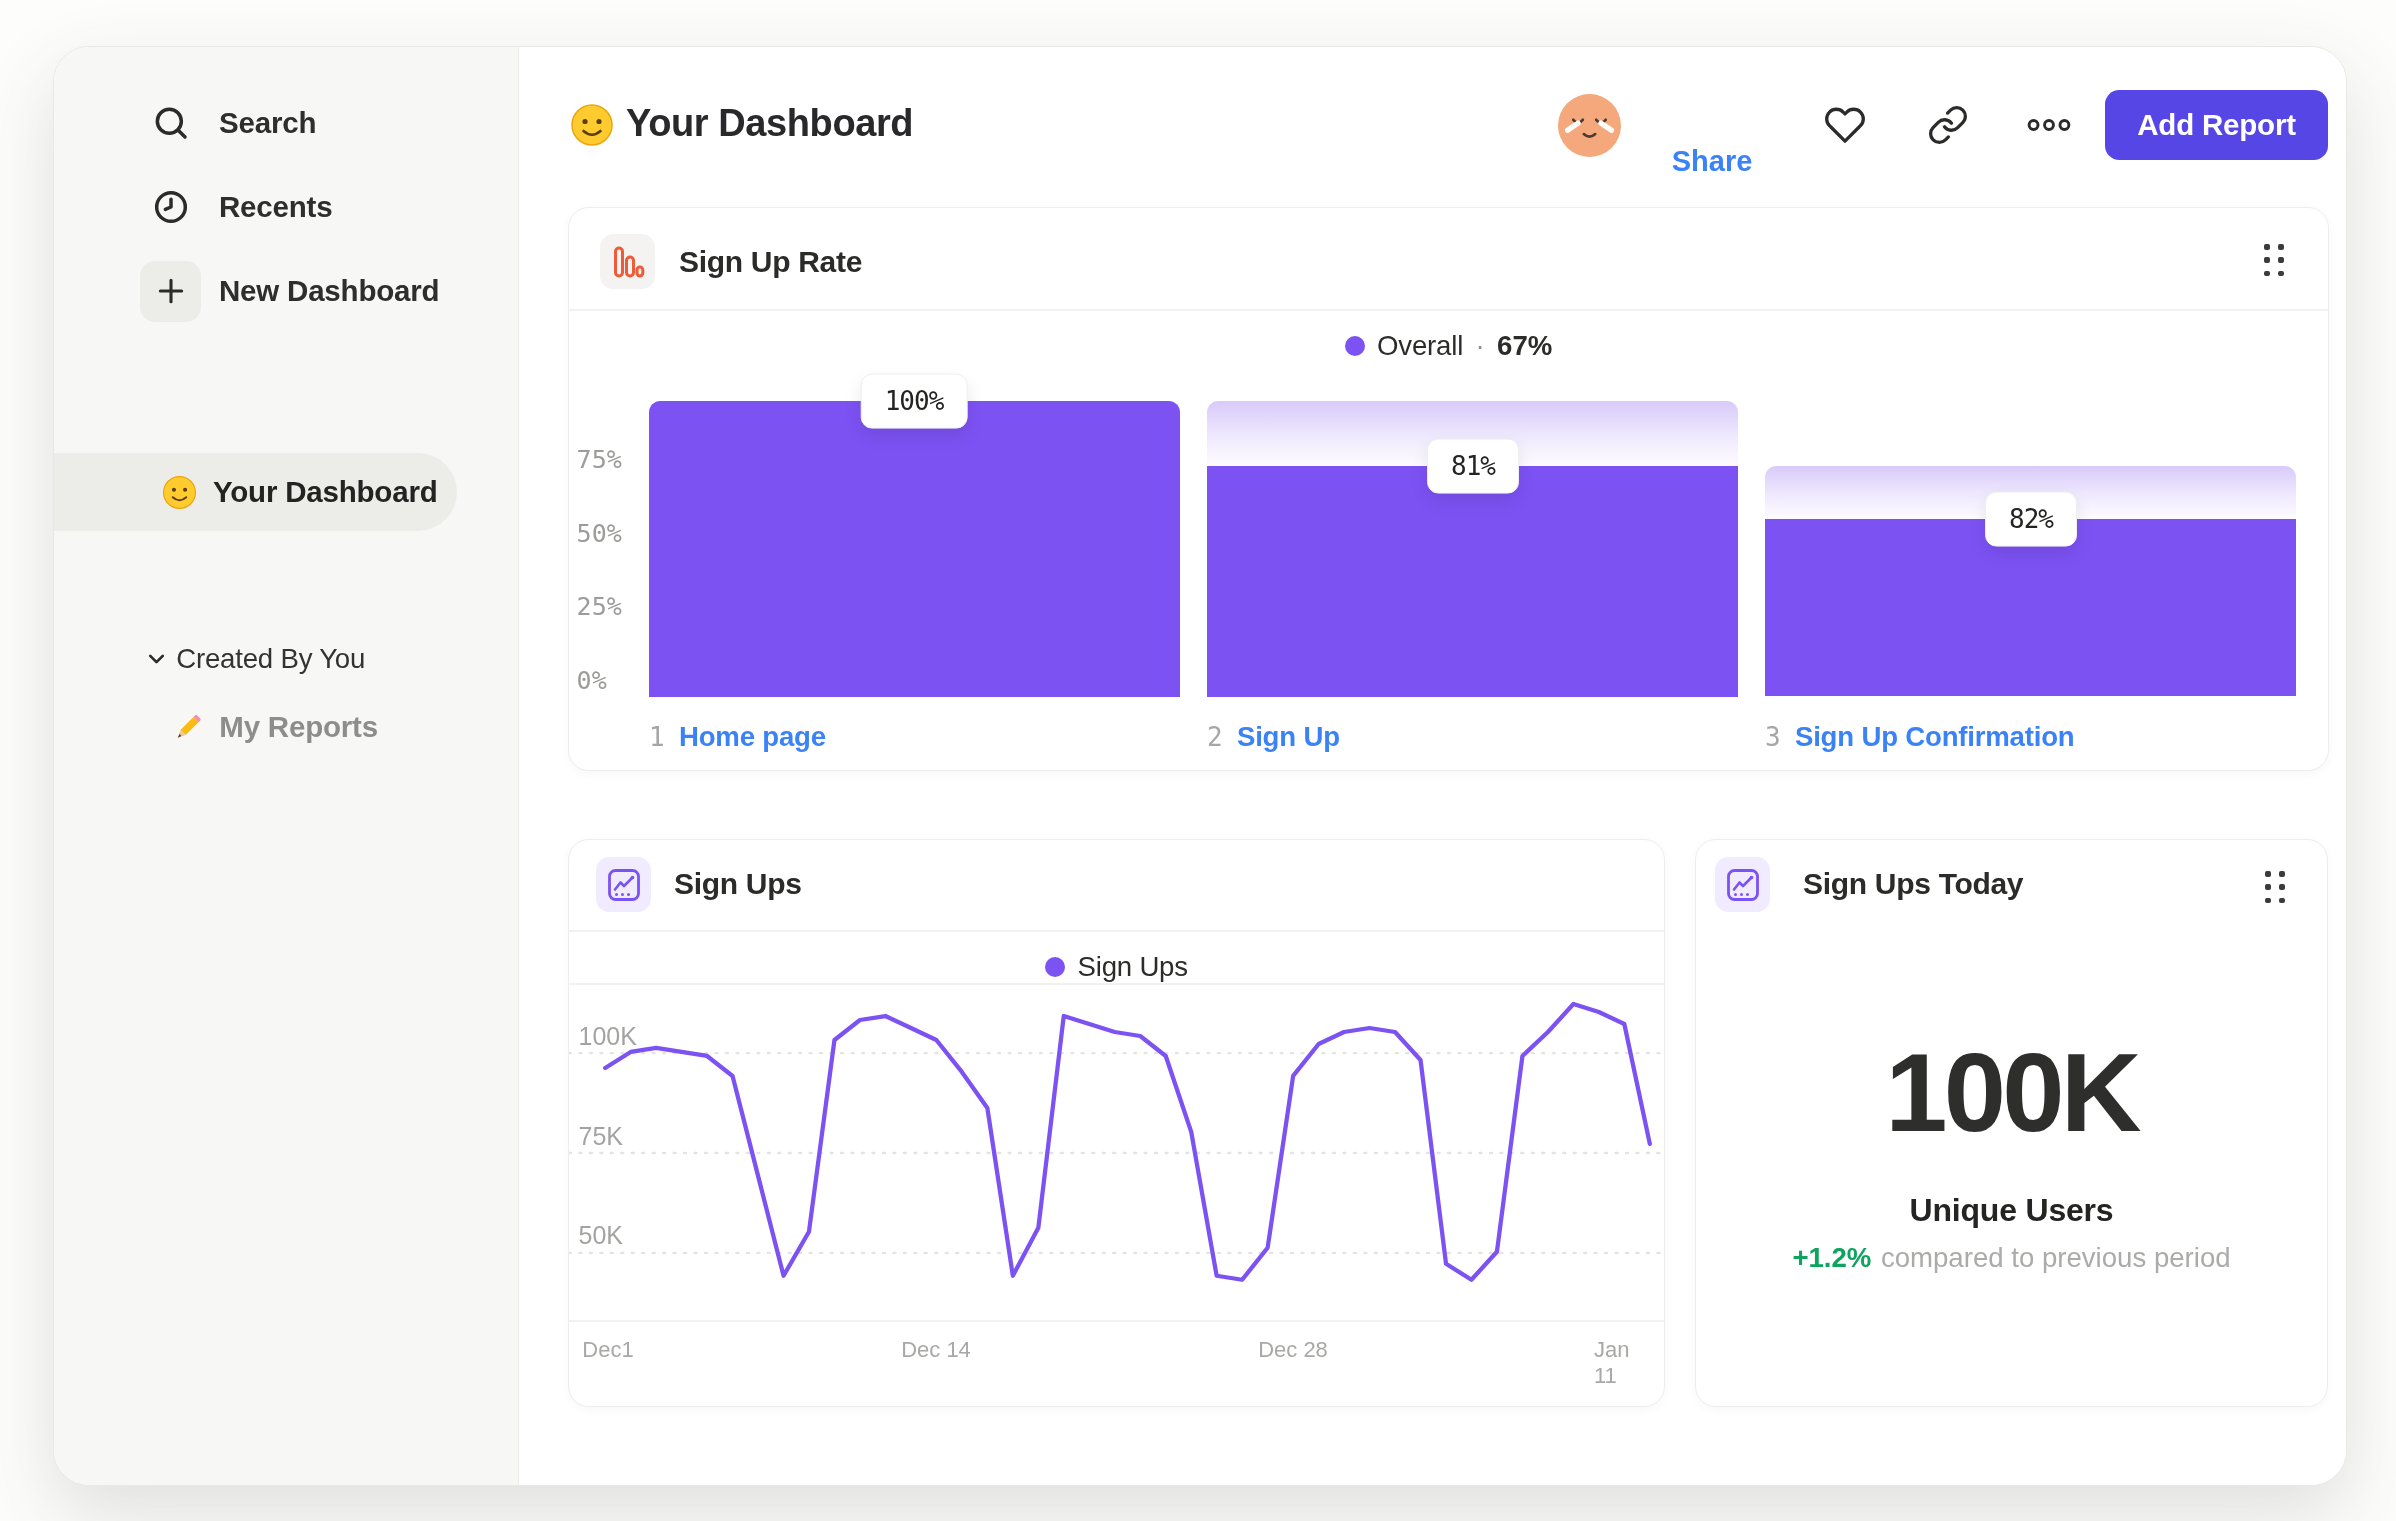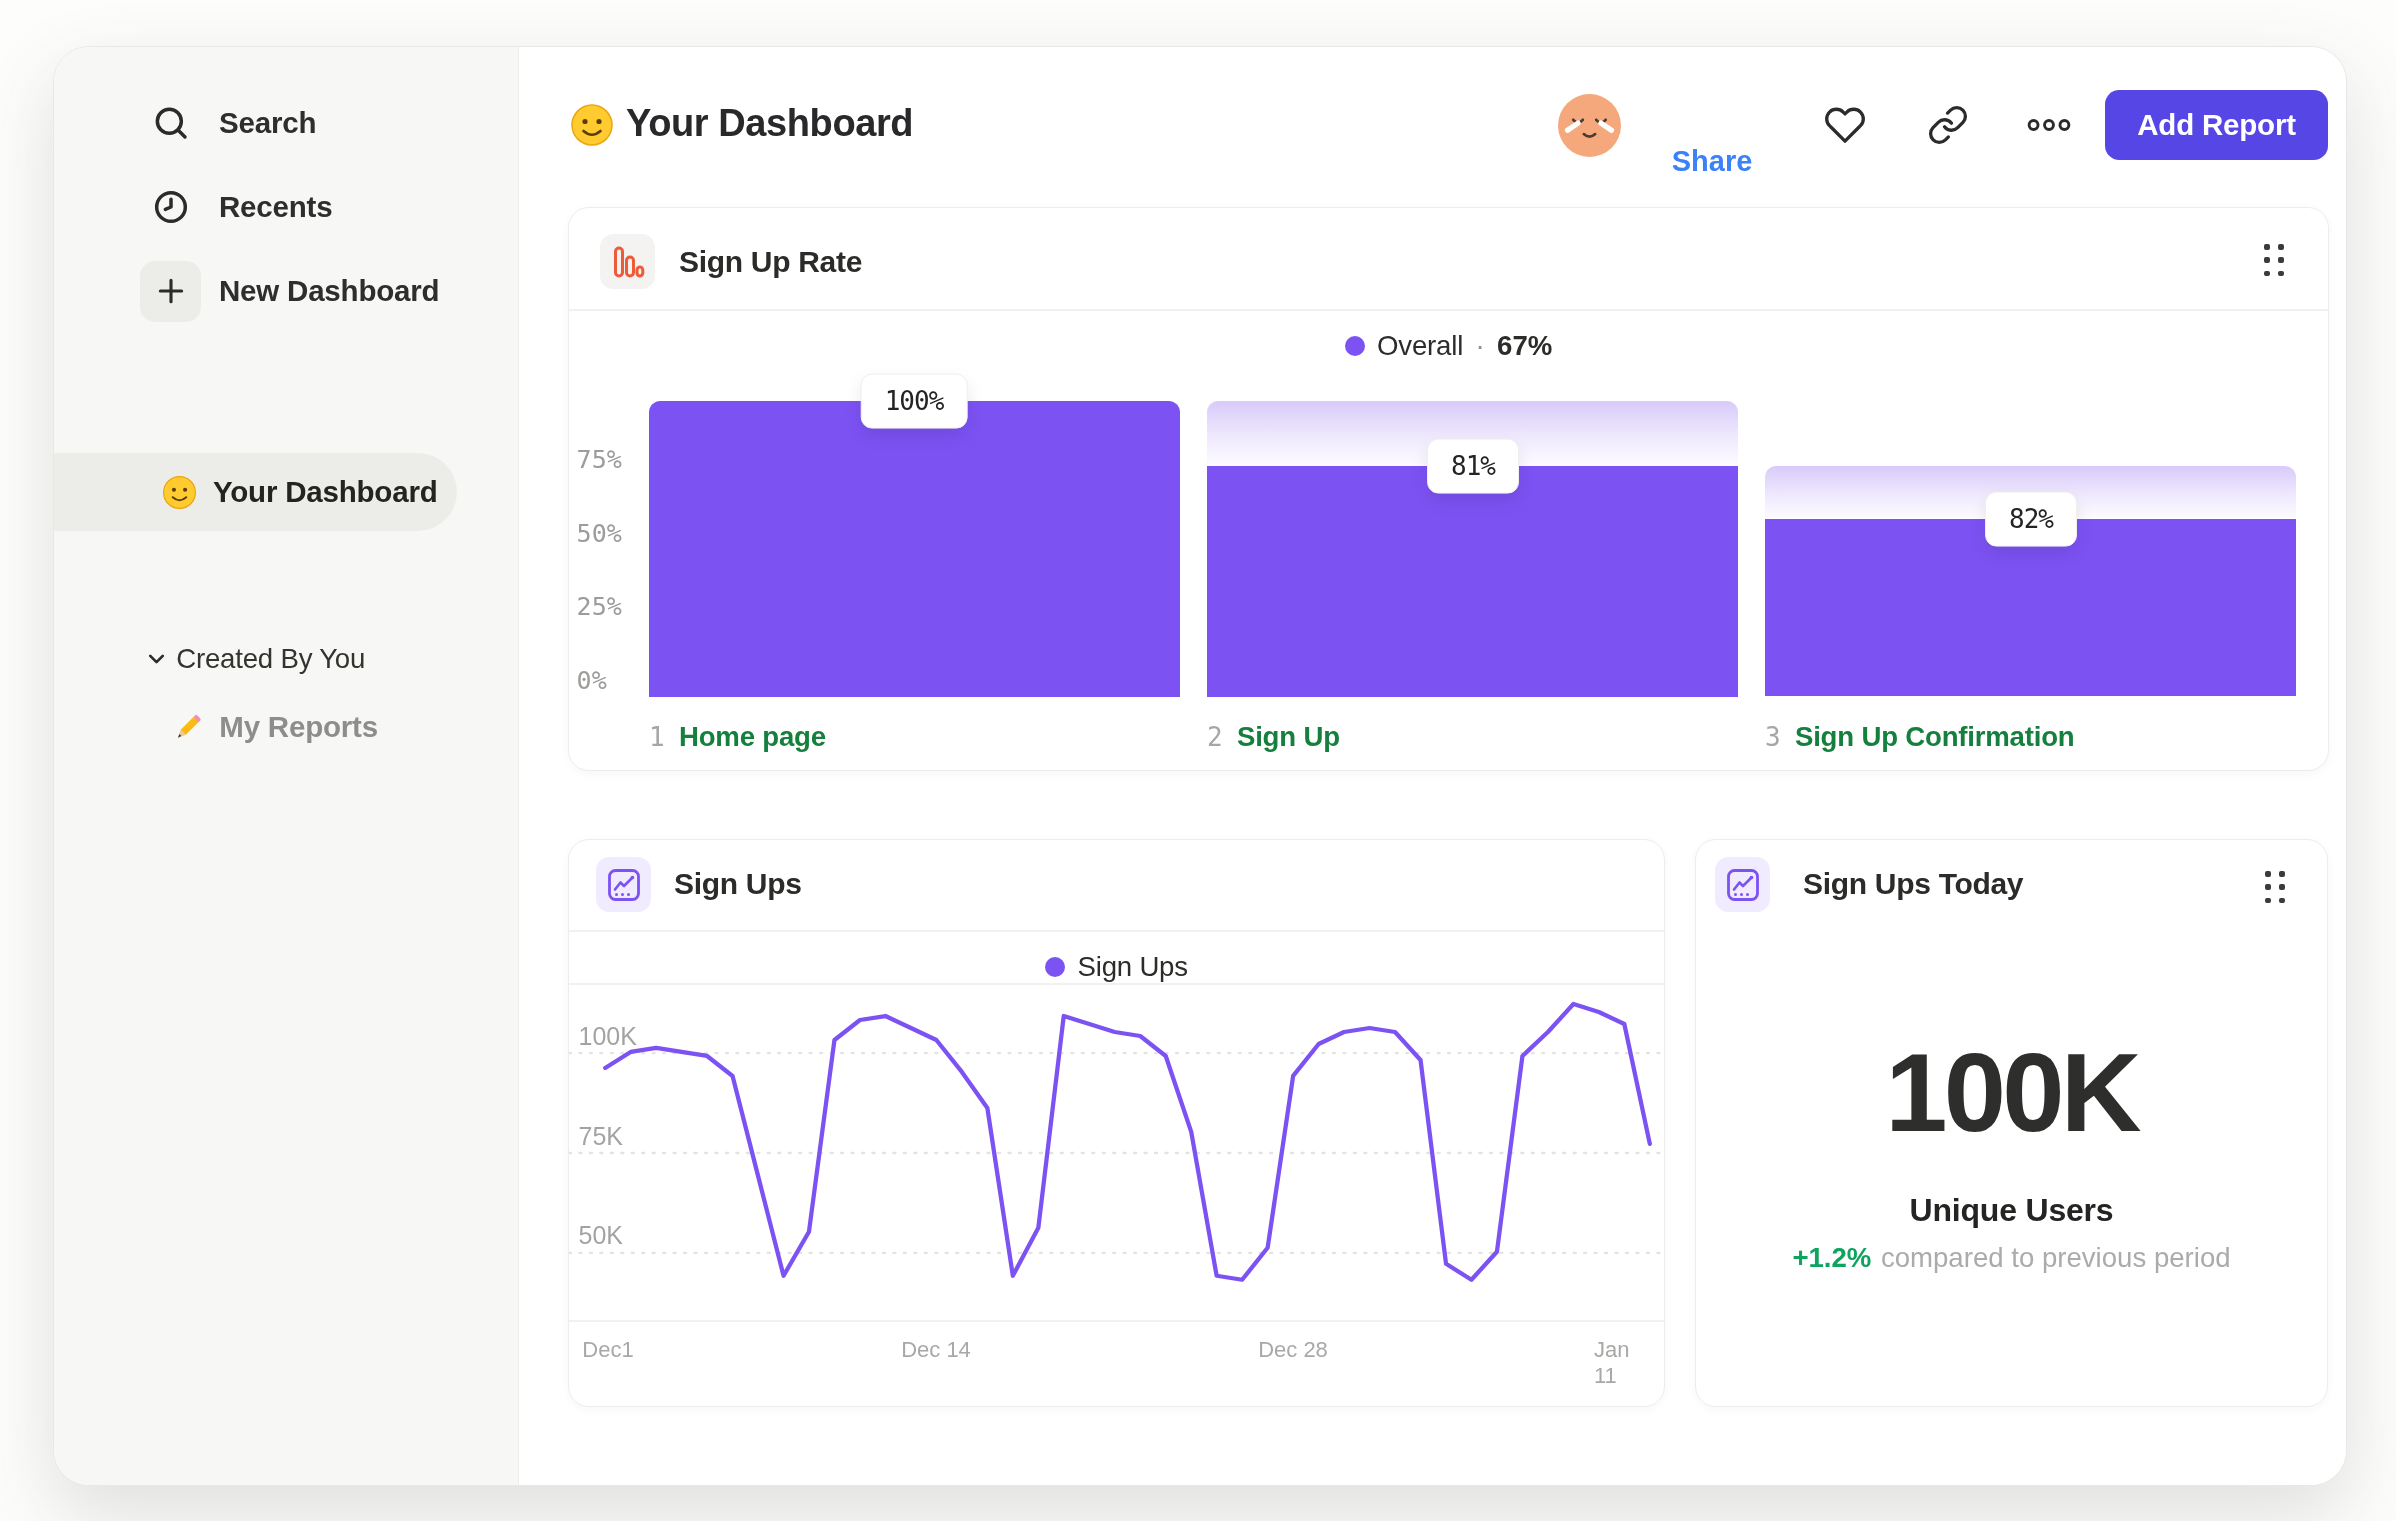--- a/index.html
+++ b/index.html
@@ -69,21 +69,21 @@
   .fsolid{position:absolute;background:var(--purple,#7C52F3);}
   .fsolid.rtop{border-radius:11.4px 11.4px 0 0;}
   .fcap{position:absolute;border-radius:11.4px 11.4px 0 0;background:linear-gradient(180deg,#D8CAFA 0%,#EFE9FD 55%,#FDFCFF 100%);}
   .ftip{
     position:absolute;transform:translate(-50%,-50%);background:#fff;border:1.9px solid #EFEFED;border-radius:11.4px;
     box-shadow:0 7.6px 17px rgba(0,0,0,.09);padding:11.4px 23px;font-family:"DejaVu Sans Mono",monospace;
     font-size:26px;color:#242422;letter-spacing:-1px;white-space:nowrap;
   }
   .fstep{position:absolute;display:flex;align-items:center;gap:14.3px;transform:translateY(-50%);}
   .fstep .idx{font-family:"DejaVu Sans Mono",monospace;font-size:26px;color:#A6A6A4;}
-  .fstep .lbl{font-size:27.6px;font-weight:700;color:#15803d;letter-spacing:-0.2px;}
+  .fstep .lbl{font-size:27.6px;font-weight:700;color:#3b82f6;letter-spacing:-0.2px;}
   
   #line-card{left:49px;top:792px;width:1097px;height:568px;}
   #line-plot{position:absolute;left:0;top:0;width:1097px;height:568px;}
   .line-ytick{position:absolute;left:9.5px;font-size:25px;color:#A3A3A1;}
   .line-xtick{position:absolute;font-size:22px;color:#A8A8A6;}
   
   #today-card{left:1176px;top:792px;width:633px;height:568px;}
   .big-number{position:absolute;left:0;right:0;top:252px;transform:translateY(-50%);text-align:center;
     font-size:112px;font-weight:700;color:#2E2E2C;letter-spacing:-3.8px;}
   .big-label{position:absolute;left:0;right:0;top:370px;transform:translateY(-50%);text-align:center;

